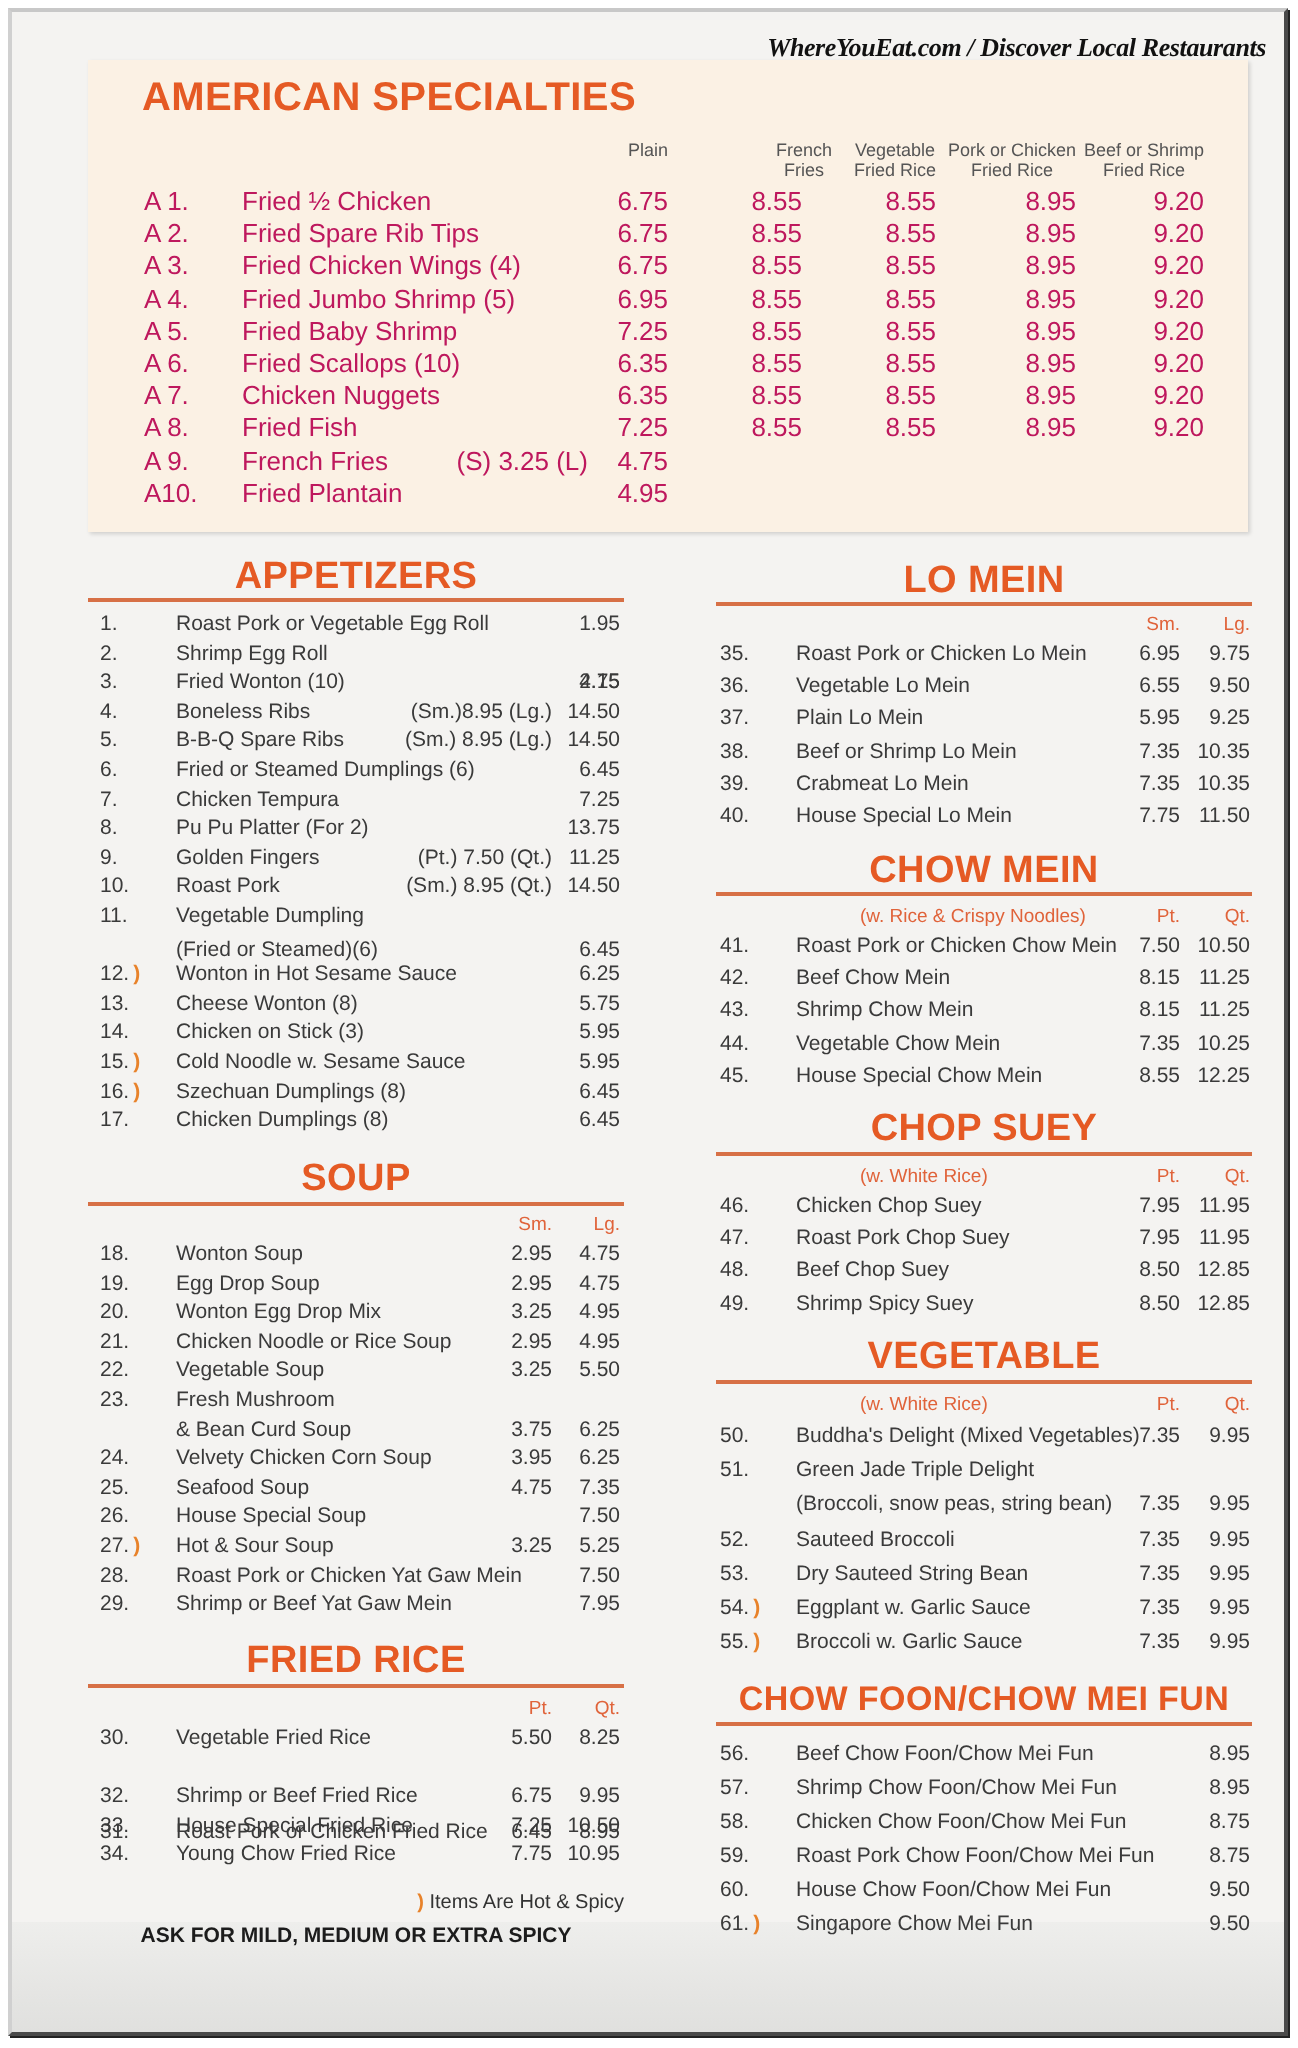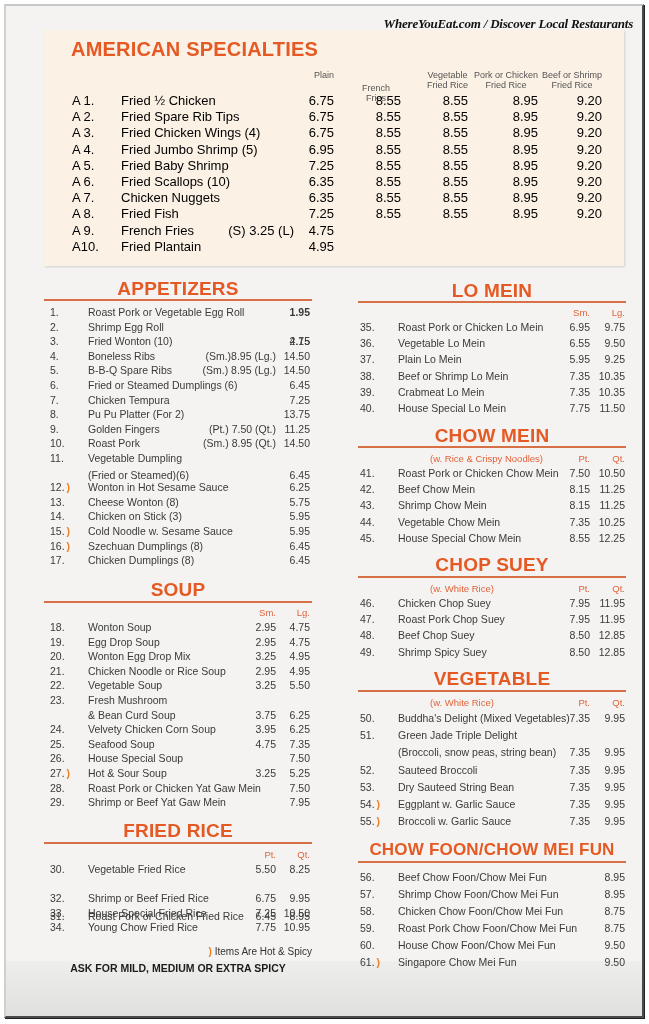--- a/index.html
+++ b/index.html
@@ -27,21 +27,21 @@
   .amer {
     position: absolute; left: 44px; top: 30px; width: 580px; height: 236px;
     background: #fbf1e4;
     box-shadow: 1px 1px 2px rgba(0,0,0,0.15);
   }
   .amer-title {
     position: absolute; left: 27px; top: 8px; font-size: 20px; font-weight: bold;
     color: #e55a24; letter-spacing: 0.2px;
   }
   .amer-head { position: absolute; top: 40px; font-size: 9px; color: #555; text-align: center; line-height: 10px; }
-  .amer-row { position: absolute; left: 0; width: 580px; height: 16px; font-size: 13px; color: #000000; }
+  .amer-row { position: absolute; left: 0; width: 580px; height: 16px; font-size: 13px; color: #be185d; }
   .amer-row span { position: absolute; top: 0; }
   .a-num { left: 28px; }
   .a-name { left: 77px; }
   .a-price { text-align: right; }
 
   
   .sec-title {
     position: absolute; text-align: center; font-weight: bold; color: #e55a24;
     font-size: 19px; letter-spacing: 0.2px;
   }
@@ -68,21 +68,21 @@
 
 <div class="frame"></div>
 <div class="watermark">WhereYouEat.com / Discover Local Restaurants</div>
 
 <div class="amer">
   <div class="amer-title">AMERICAN SPECIALTIES</div>
   <div id="amer-heads">
       <div class="amer-head" style="right:290px;top:40px;">
         <div>Plain</div>
       </div>
-      <div class="amer-head" style="right:234px;top:40px;margin-top:13px;">
+      <div class="amer-head" style="right:208px;top:40px;">
         <div>French</div>
         <div>Fries</div>
       </div>
       <div class="amer-head" style="right:156px;top:40px;">
         <div>Vegetable</div>
         <div>Fried Rice</div>
       </div>
       <div class="amer-head" style="right:86px;top:40px;">
         <div>Pork or Chicken</div>
         <div>Fried Rice</div>
@@ -178,21 +178,21 @@
       </div>
     </div>
 </div>
 
 <div class="sec-title" style="left:44px;top:278px;width:268px;">APPETIZERS</div>
 <div class="sec-rule" style="left:44px;top:299px;width:268px;"></div>
 <div id="app-rows">
     <div class="row" style="left:50px;width:260px;top:306px;">
       <span class="num">1.</span>
       <span class="name">Roast Pork or Vegetable Egg Roll</span>
-      <span class="right" style="right:0;font-weight:bold;">1.95</span>
+      <span class="right" style="right:0;">1.95</span>
     </div>
     <div class="row" style="left:50px;width:260px;top:320.6px;">
       <span class="num">2.</span>
       <span class="name">Shrimp Egg Roll</span>
       <span class="right" style="right:0;margin-top:14px;">2.15</span>
     </div>
     <div class="row" style="left:50px;width:260px;top:335.2px;">
       <span class="num">3.</span>
       <span class="name">Fried Wonton (10)</span>
       <span class="right" style="right:0;">4.75</span>

